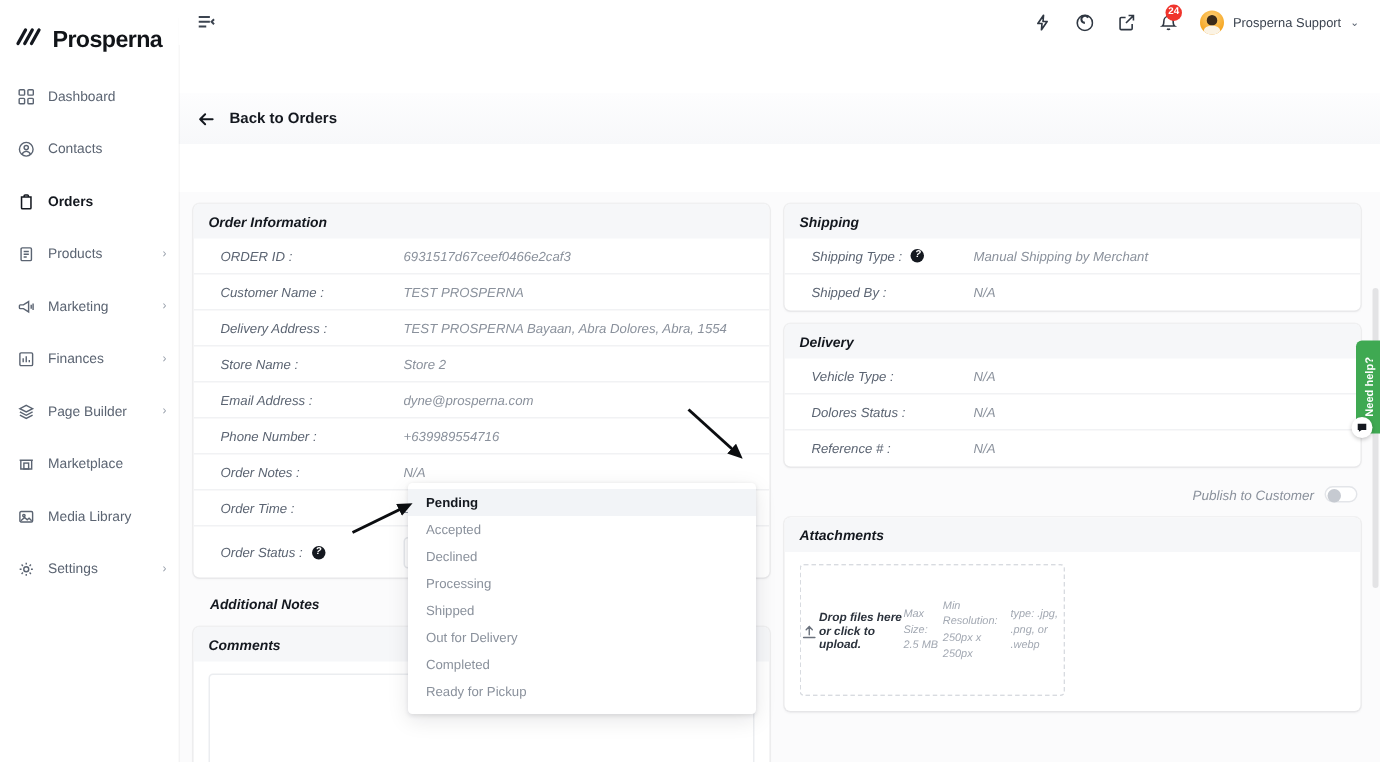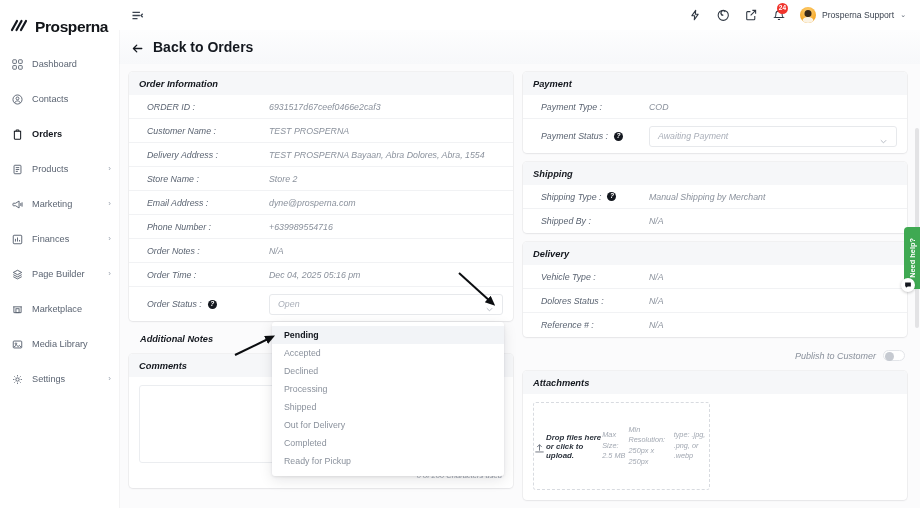--- a/index.html
+++ b/index.html
@@ -52,20 +52,21 @@
   .nav-item.active .nav-icon { color: #14181f; }
   .nav-caret {
     margin-left: auto; font-size: 8px; color: #9aa2ad; line-height: 1;
   }
 
   
   .main {
     flex: 1; height: 508px; position: relative;
     background: #ffffff; display: flex; flex-direction: column;
     min-width: 0;
+    gap: 32px;
   }
   .topbar {
     height: 30px; flex: 0 0 30px;
     display: flex; align-items: center;
     background: #ffffff; padding: 0 14px 0 12px;
     position: relative; z-index: 6;
   }
   .hamburger { width: 14px; height: 14px; color:#3c4450; cursor: pointer; }
   .topbar-right {
     margin-left: auto; display: flex; align-items: center; gap: 14px;
@@ -101,21 +102,21 @@
   
   .page-head {
     height: 34px; flex: 0 0 34px;
     display: flex; align-items: center;
     padding-left: 12px;
     background: linear-gradient(#fdfdfe, #f7f8fa);
     position: relative; z-index: 4;
   }
   .back-arrow { width:13px; height:13px; color:#14181f; cursor:pointer; }
   .back-label {
-    font-size: 14px; font-weight: 700; color: #14181f;
+    font-size: 10px; font-weight: 700; color: #14181f;
     margin-left: 9px; white-space: nowrap;
   }
 
   
   .scroll-area {
     flex: 1; position: relative; overflow: hidden;
     background: #fbfbfc;
     padding: 0 13px 0 10px;
   }
   .grid {
@@ -518,41 +519,20 @@
                       <path d="M7 2 2 7M7 5 5 7"></path>
                     </svg>
                 </span>
               </div>
             </div>
             <div class="char-count">0 of 200 Characters used</div>
           </section>
         </div>
 
         <div class="col">
-          <section class="card">
-            <div class="card-head">Payment</div>
-            <div class="row">
-              <span class="row-label w-narrow">Payment Type :</span>
-              <span class="row-value">COD</span>
-            </div>
-            <div class="row" style="min-height:34px;">
-              <span class="row-label w-narrow">
-                <span>Payment Status :</span>
-                <span class="help">?</span>
-              </span>
-              <span class="select">
-                <span class="select-value">Awaiting Payment</span>
-                <span class="chev">
-                  <svg width="9" height="9" viewBox="0 0 12 12" fill="none" stroke="currentColor" stroke-width="1.3" stroke-linecap="round">
-                      <path d="M2.8 4.6 6 7.8l3.2-3.2"></path>
-                    </svg>
-                </span>
-              </span>
-            </div>
-          </section>
 
           <section class="card">
             <div class="card-head">Shipping</div>
             <div class="row">
               <span class="row-label w-narrow">
                 <span>Shipping Type :</span>
                 <span class="help">?</span>
               </span>
               <span class="row-value">Manual Shipping by Merchant</span>
             </div>

